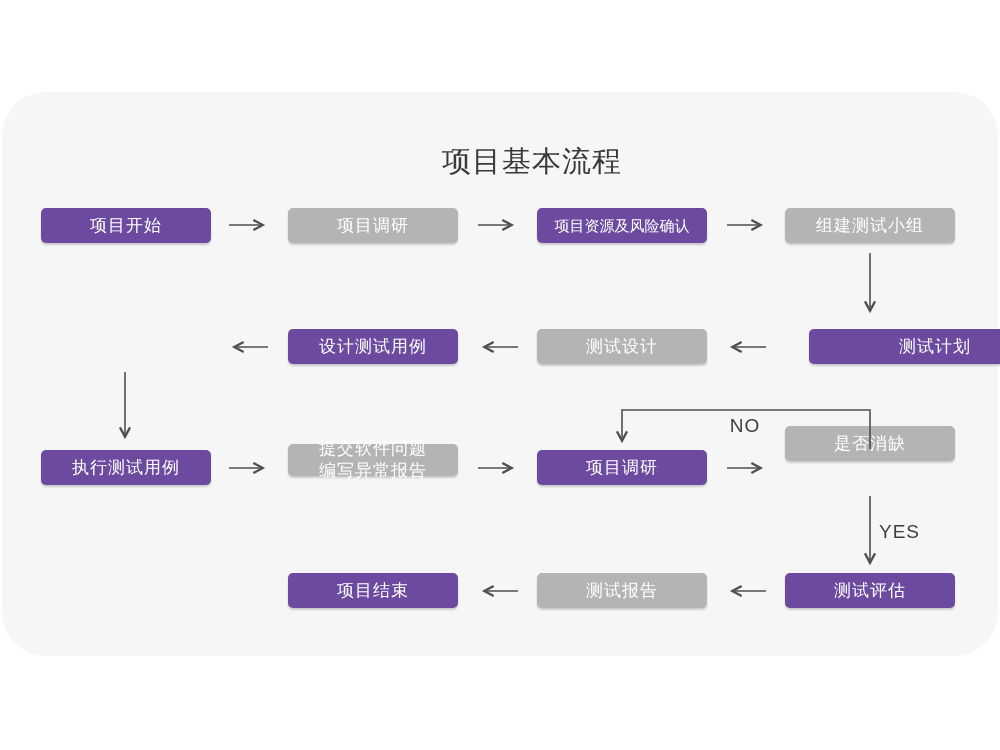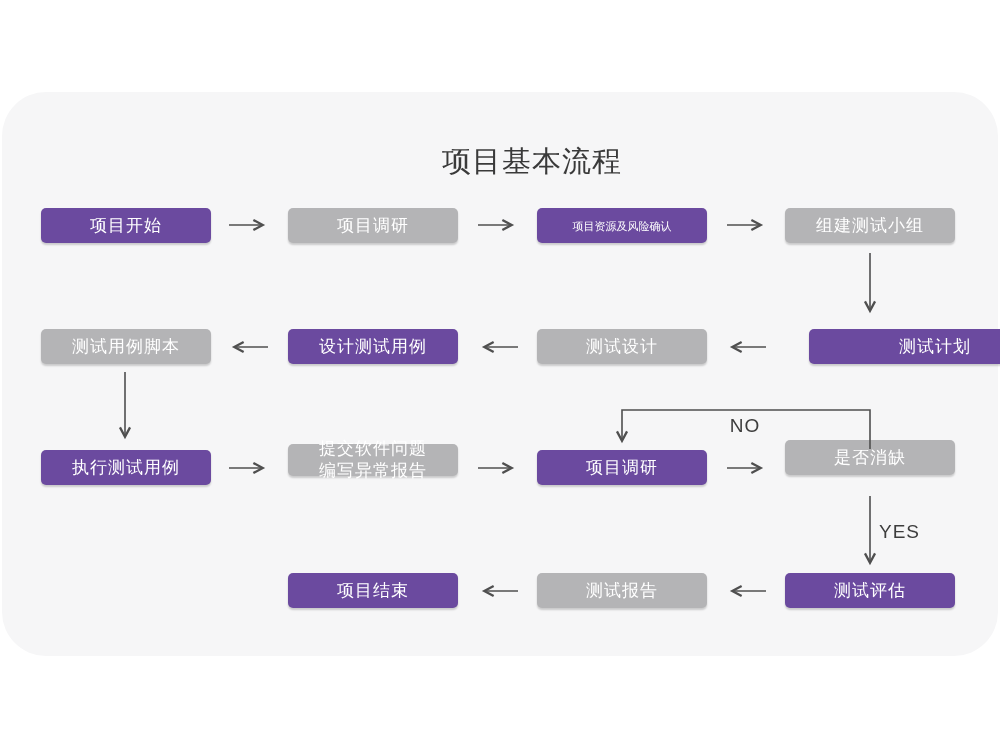--- a/index.html
+++ b/index.html
@@ -47,21 +47,21 @@
     text-align: center;
     font-size: 17px;
     color: var(--box-text, #ffffff);
     box-shadow: 0 2px 2px rgba(0,0,0,0.18);
     letter-spacing: 1px;
   }
   .node.purple { background: var(--purple-box, #6b4a9f); }
   .node.gray   { background: var(--gray-box, #b4b4b6); }
   .node.tall   { height: 32px; }
   .node .lbl   { white-space: pre-line; line-height: 22px; }
-  .node.wide-text .lbl { letter-spacing: 0; font-size: 11px; }
+  .node.wide-text .lbl { letter-spacing: 0; font-size: 15px; }
   .arrow-layer {
     position: absolute;
     left: 0;
     top: 0;
     width: 1000px;
     height: 750px;
     pointer-events: none;
   }
   .arrow-layer path {
     fill: none;
@@ -92,44 +92,41 @@
   <div class="node gray" style="left:288px; top:208px;">
     <span class="lbl">项目调研</span>
   </div>
   <div class="node purple wide-text" style="left:537px; top:208px;">
     <span class="lbl">项目资源及风险确认</span>
   </div>
   <div class="node gray" style="left:785px; top:208px;">
     <span class="lbl">组建测试小组</span>
   </div>
 
-  <div class="node gray" style="left:41px; top:329px;">
-    <span class="lbl">测试用例脚本</span>
-  </div>
   <div class="node purple" style="left:288px; top:329px;">
     <span class="lbl">设计测试用例</span>
   </div>
   <div class="node gray" style="left:537px; top:329px;">
     <span class="lbl">测试设计</span>
   </div>
   <div class="node purple" style="left:809px; top:329px;padding-left:41px;">
     <span class="lbl">测试计划</span>
   </div>
 
   <div class="node purple" style="left:41px; top:450px;">
     <span class="lbl">执行测试用例</span>
   </div>
   <div class="node gray tall" style="left:288px; top:444px;">
     <span class="lbl">提交软件问题
 编写异常报告</span>
   </div>
   <div class="node purple" style="left:537px; top:450px;">
     <span class="lbl">项目调研</span>
   </div>
-  <div class="node gray" style="left:785px; top:440px;">
+  <div class="node gray" style="left:785px; top:426px;">
     <span class="lbl">是否消缺</span>
   </div>
 
   <div class="node purple" style="left:288px; top:573px;">
     <span class="lbl">项目结束</span>
   </div>
   <div class="node gray" style="left:537px; top:573px;">
     <span class="lbl">测试报告</span>
   </div>
   <div class="node purple" style="left:785px; top:573px;">

